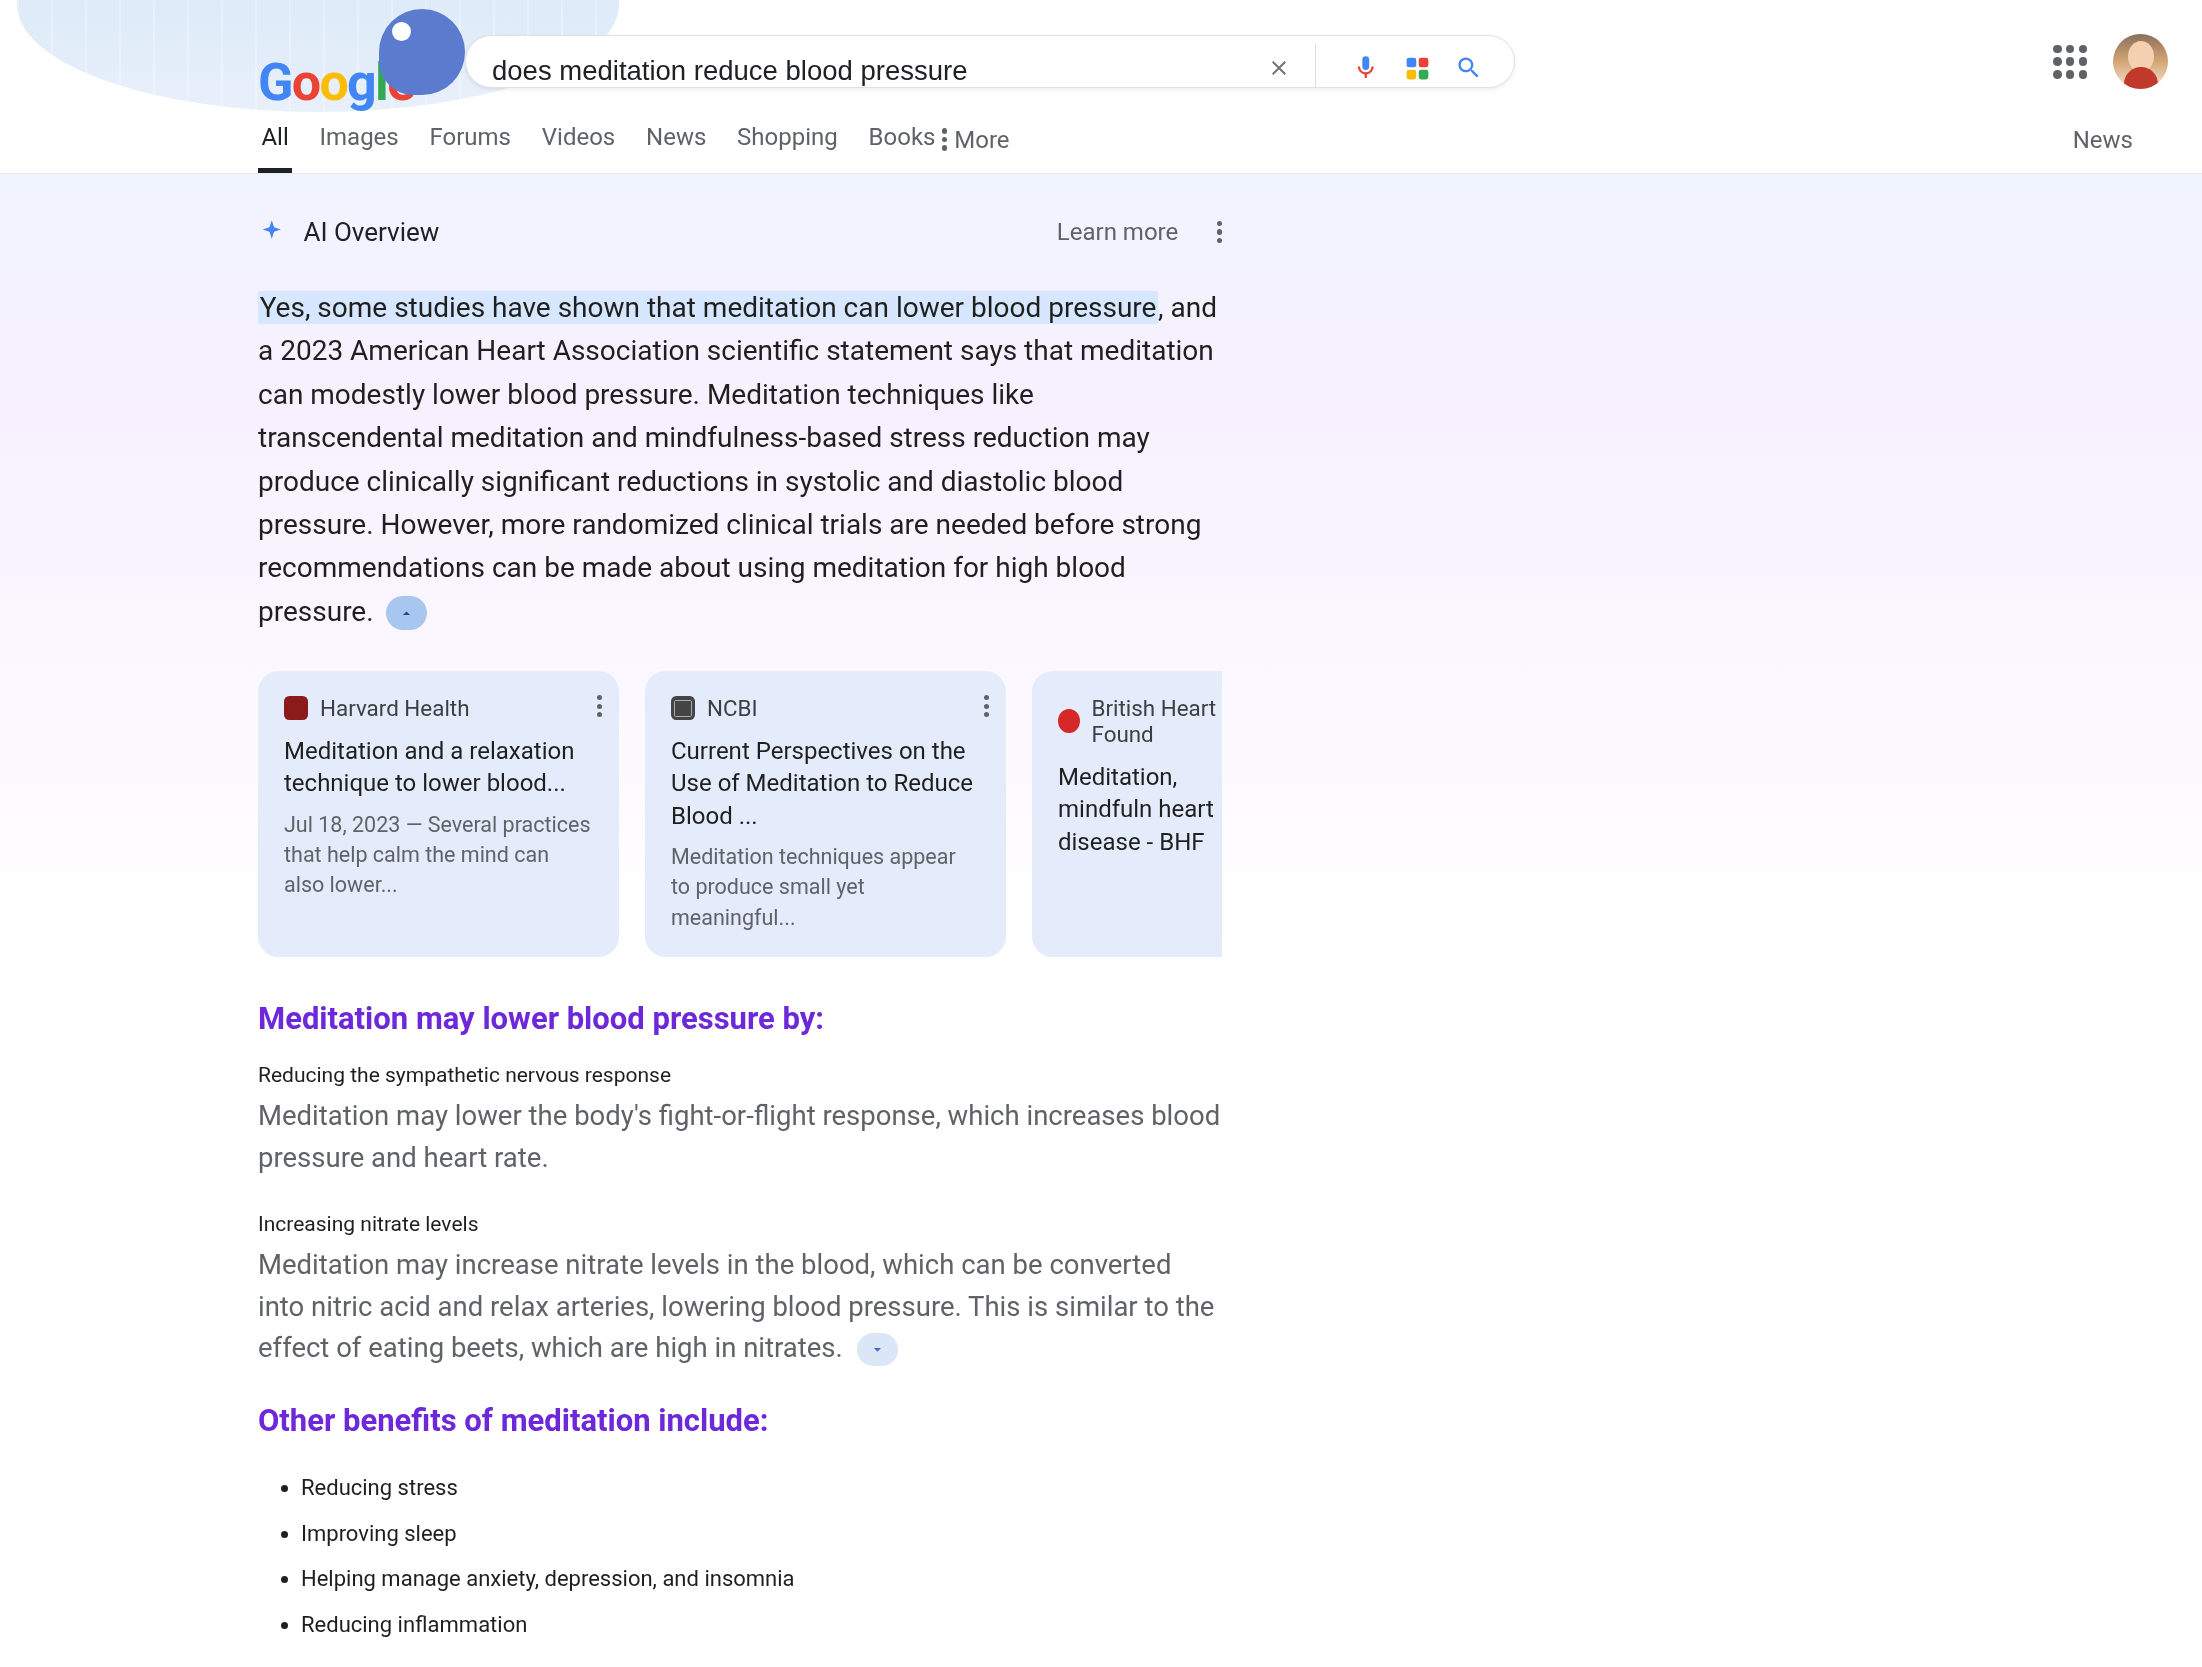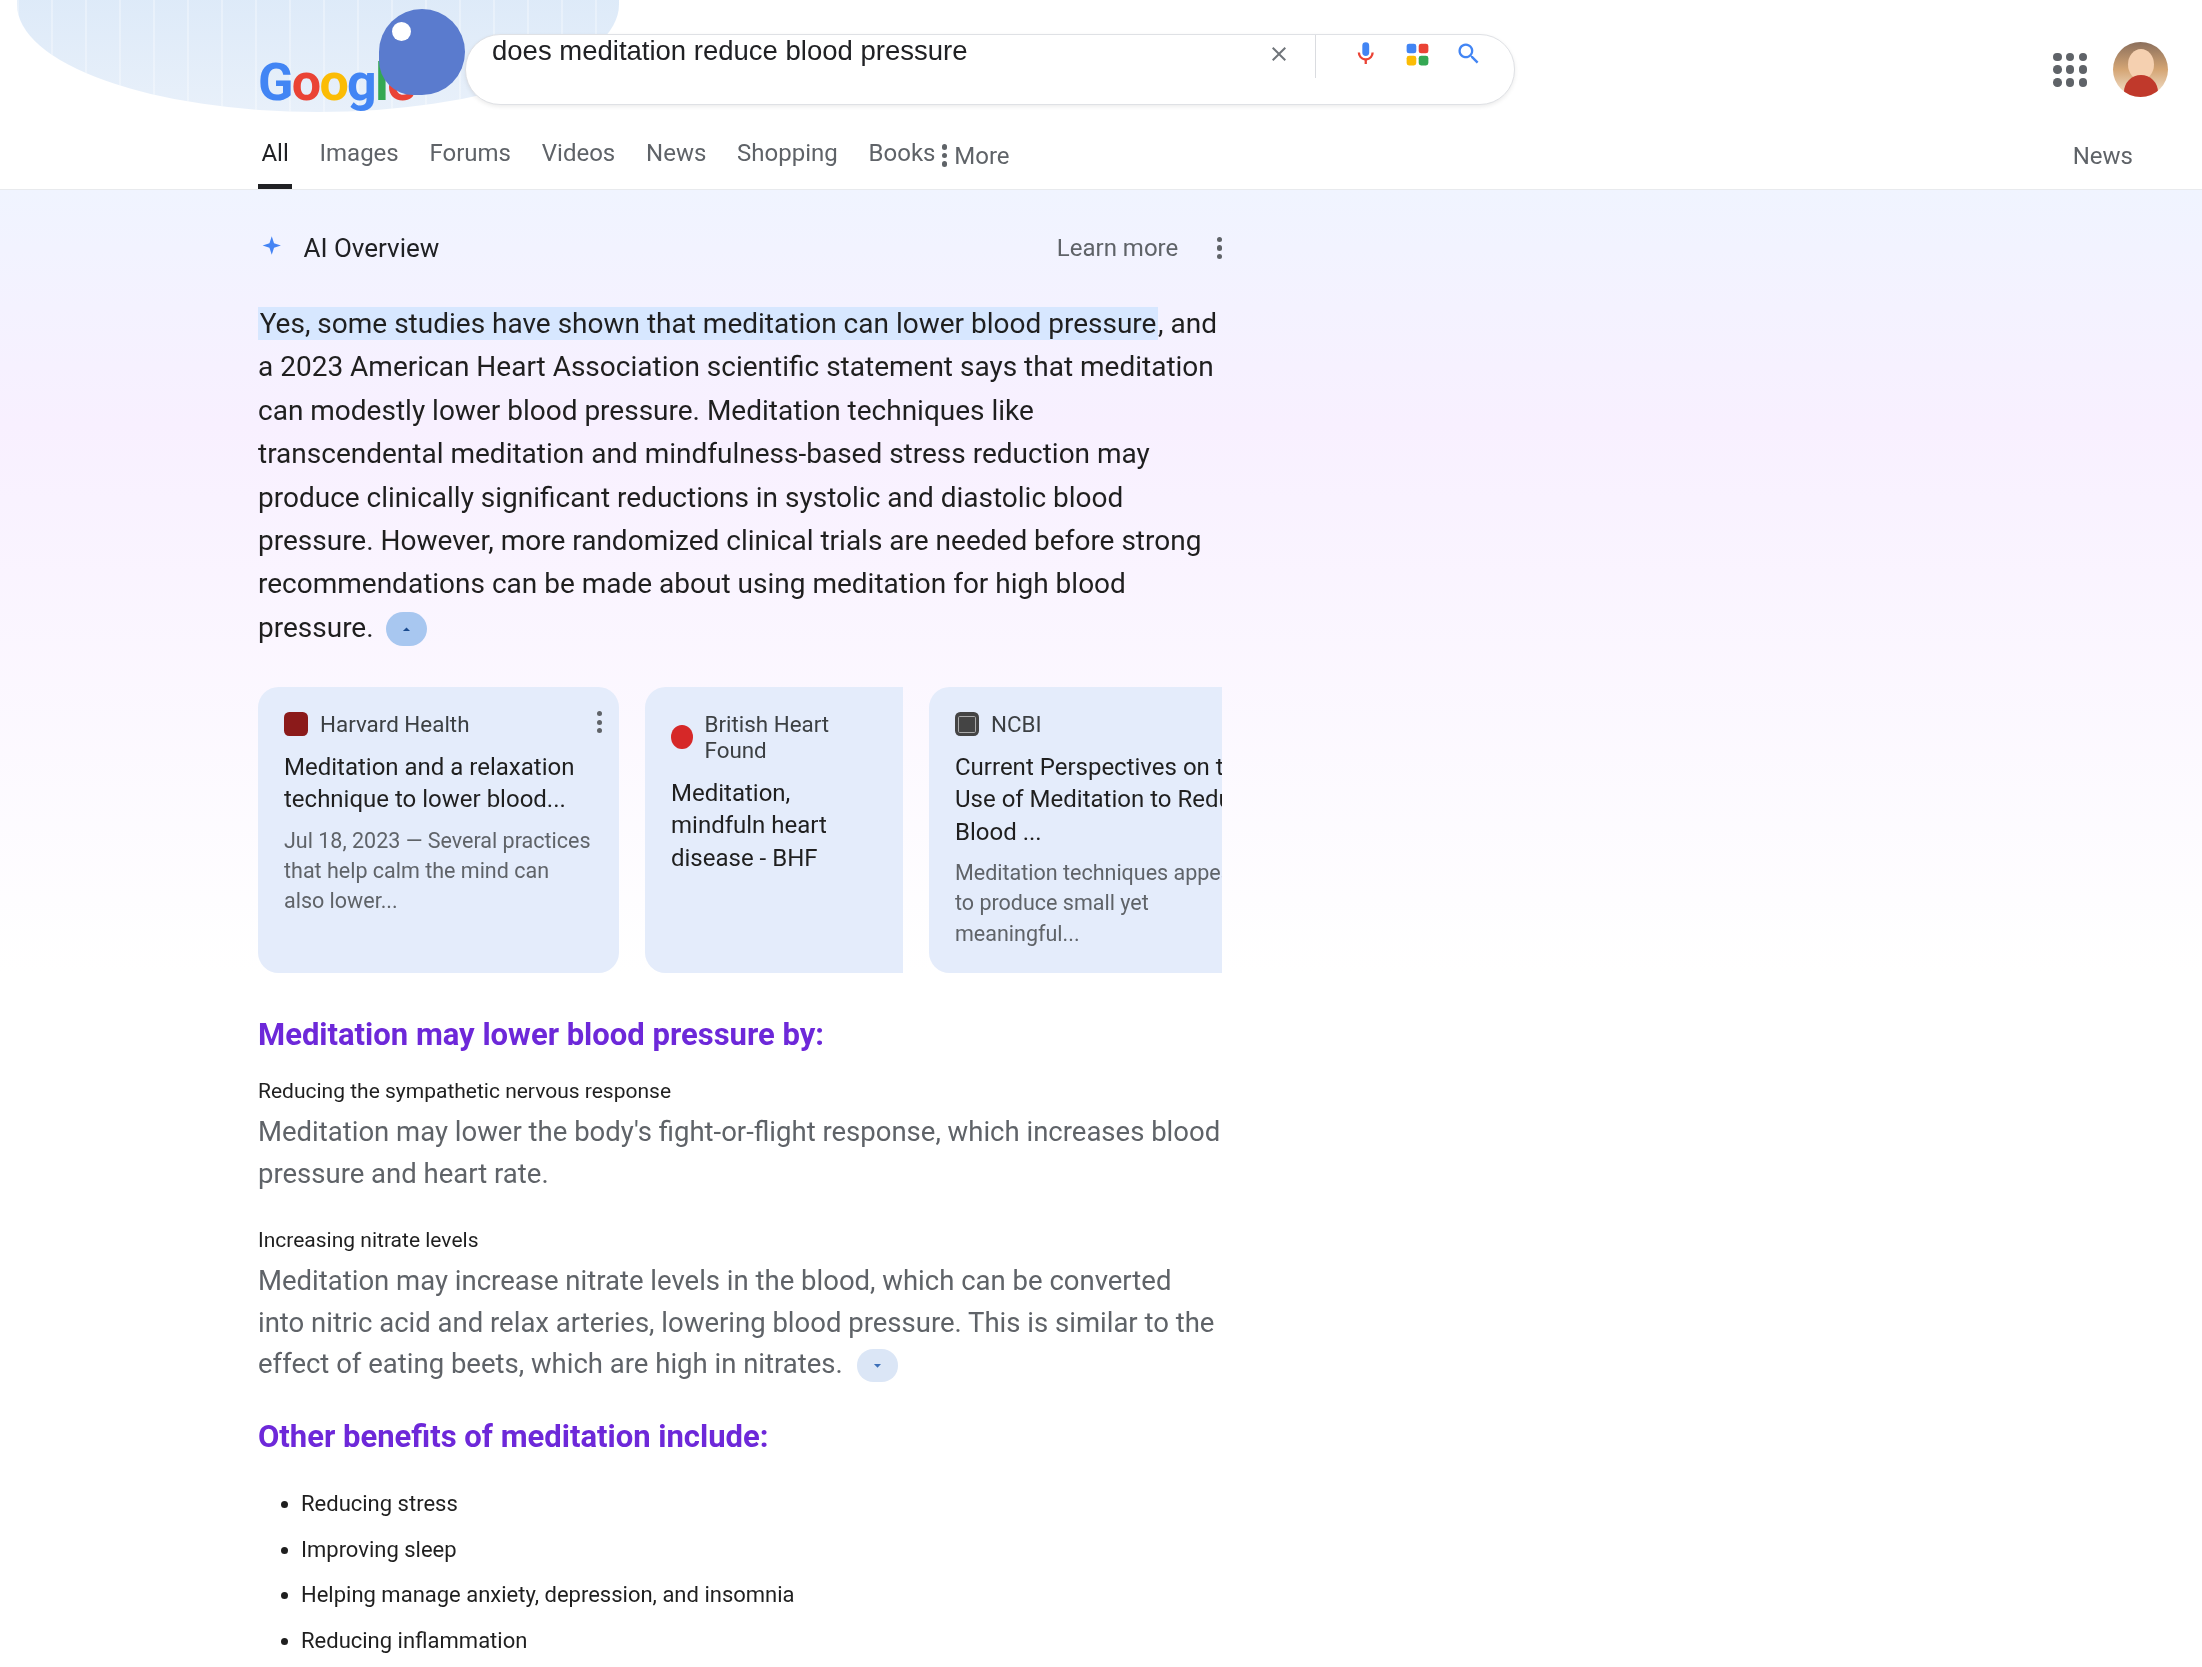--- a/index.html
+++ b/index.html
@@ -63,25 +63,25 @@
   }
   .header-row {
     display: flex;
     align-items: center;
     padding: 34px 34px 0 465px;
     position: relative;
     z-index: 5;
   }
   .search-bar {
     flex: 0 0 1050px;
-    height: 71px;
+    height: 53px;
     border: 0.9px solid #dfe1e5;
     border-radius: 35px;
     display: flex;
-    align-items: flex-start;
+    align-items: flex-end;
     padding: 0 26px;
     background: #fff;
     box-shadow: 0 1.7px 4.3px rgba(0,0,0,0.08);
   }
   .search-input {
     border: none;
     outline: none;
     flex: 1;
     font-size: 27.5px;
     color: #202124;
@@ -276,41 +276,41 @@
       <div class="sc-source">Harvard Health</div>
     </div>
     <div class="sc-dots vdots">
             <span></span>
             <span></span>
             <span></span>
           </div>
     <div class="sc-title">Meditation and a relaxation technique to lower blood...</div>
     <div class="sc-snippet">Jul 18, 2023 — Several practices that help calm the mind can also lower...</div>
   </div>
+        <div class="source-card">
+    <div class="sc-top">
+      <div class="sc-favicon fv-ncbi"></div>
+      <div class="sc-source">NCBI</div>
+    </div>
+    <div class="sc-dots vdots">
+            <span></span>
+            <span></span>
+            <span></span>
+          </div>
+    <div class="sc-title">Current Perspectives on the Use of Meditation to Reduce Blood ...</div>
+    <div class="sc-snippet">Meditation techniques appear to produce small yet meaningful...</div>
+  </div>
         <div class="source-card partial">
     <div class="sc-top">
       <div class="sc-favicon fv-bhf"></div>
       <div class="sc-source">British Heart Found</div>
     </div>
 
     <div class="sc-title">Meditation, mindfuln heart disease - BHF</div>
 
-  </div>
-        <div class="source-card">
-    <div class="sc-top">
-      <div class="sc-favicon fv-ncbi"></div>
-      <div class="sc-source">NCBI</div>
-    </div>
-    <div class="sc-dots vdots">
-            <span></span>
-            <span></span>
-            <span></span>
-          </div>
-    <div class="sc-title">Current Perspectives on the Use of Meditation to Reduce Blood ...</div>
-    <div class="sc-snippet">Meditation techniques appear to produce small yet meaningful...</div>
   </div>
       </div>
   </div>
 </div>
 
 <div class="content">
   <div class="h2">Meditation may lower blood pressure by:</div>
 
   <div class="h3">Reducing the sympathetic nervous response</div>
   <div class="para">Meditation may lower the body's fight-or-flight response, which increases blood pressure and heart rate.</div>

